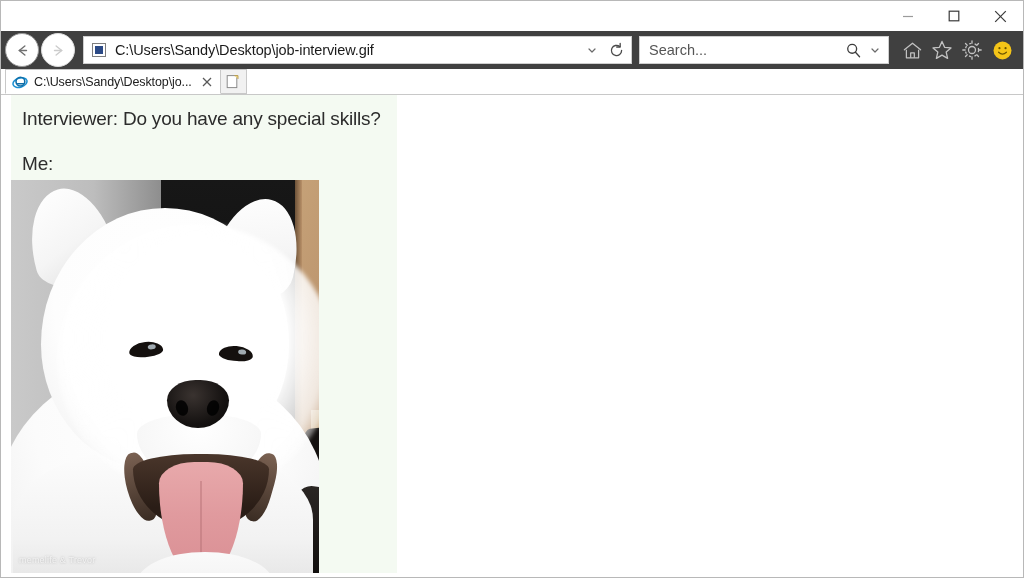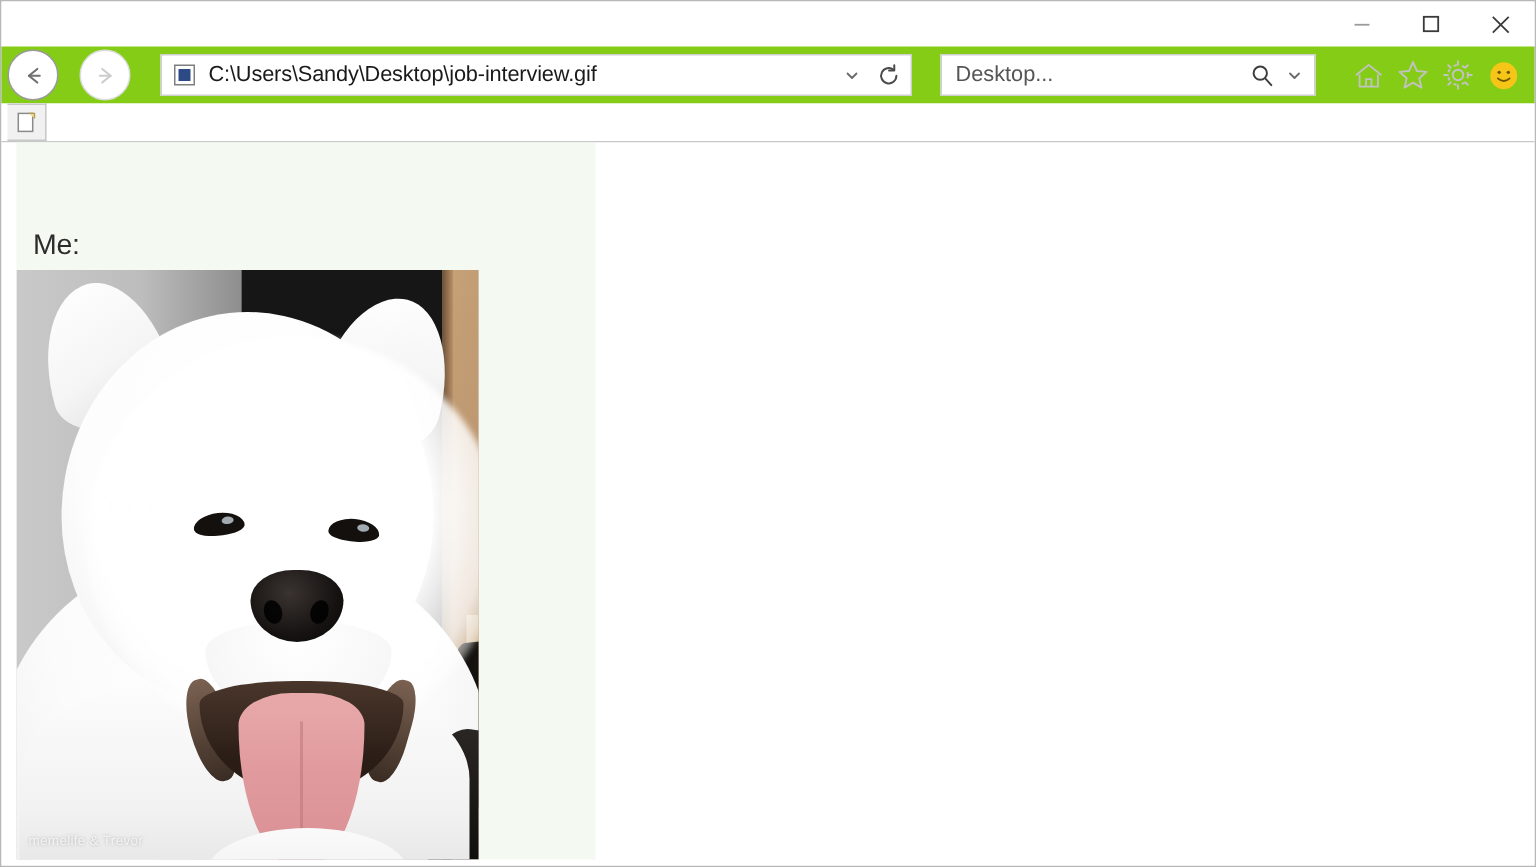--- a/index.html
+++ b/index.html
@@ -47,23 +47,22 @@
   }
   .win-btn svg { display: block; }
 
   
   .navbar {
     height: 38px;
     flex: 0 0 38px;
     display: flex;
     align-items: center;
     padding: 0 6px 0 4px;
-    background: #84cc16;
-    box-sizing: border-box;
-    gap: 12px;
+    background: #404040;
+    box-sizing: border-box;
   }
   .nav-circle {
     width: 32px;
     height: 32px;
     border-radius: 50%;
     border: 1px solid #cfcfcf;
     display: flex;
     align-items: center;
     justify-content: center;
     margin-right: 2px;
@@ -467,21 +466,21 @@
       </span>
       <span class="addr-refresh">
         <svg width="17" height="17" viewBox="0 0 18 18" aria-hidden="true">
           <path d="M14.4 9 A5.4 5.4 0 1 1 12.4 4.8" fill="none" stroke="#4a4a4a" stroke-width="1.4" stroke-linecap="round"></path>
           <path d="M12.9 1.6 L12.9 5.3 L9.2 5.3" fill="none" stroke="#4a4a4a" stroke-width="1.4" stroke-linecap="round" stroke-linejoin="round"></path>
         </svg>
       </span>
     </div>
 
     <div class="searchbar">
-      <span class="search-text">Desktop...</span>
+      <span class="search-text">Search...</span>
       <span class="search-icon-wrap">
         <svg width="17" height="17" viewBox="0 0 18 18" aria-hidden="true">
           <circle cx="7.6" cy="7.2" r="4.7" fill="none" stroke="#3d3d3d" stroke-width="1.4"></circle>
           <line x1="11.1" y1="10.9" x2="15.4" y2="15.6" stroke="#3d3d3d" stroke-width="1.4" stroke-linecap="round"></line>
         </svg>
       </span>
       <span class="search-caret">
         <svg width="10" height="10" viewBox="0 0 10 10" aria-hidden="true">
           <path d="M2 4 L5 7 L8 4" fill="none" stroke="#6a6a6a" stroke-width="1.2" stroke-linecap="round" stroke-linejoin="round"></path>
         </svg>
@@ -516,32 +515,49 @@
           <circle cx="11" cy="11" r="9.4" fill="#f5c518"></circle>
           <circle cx="7.8" cy="8.6" r="1.15" fill="#6b5500"></circle>
           <circle cx="14.2" cy="8.6" r="1.15" fill="#6b5500"></circle>
           <path d="M6.9 12.8 Q11 16.6 15.1 12.8" fill="none" stroke="#6b5500" stroke-width="1.25" stroke-linecap="round"></path>
         </svg>
       </div>
     </div>
   </div>
 
   <div class="tabstrip">
+    <div class="tab">
+      <span class="tab-favicon">
+        <svg width="16" height="16" viewBox="0 0 16 16" aria-hidden="true">
+          <ellipse cx="8" cy="8.6" rx="7.2" ry="4.6" fill="none" stroke="#1a8fd1" stroke-width="1.5" transform="rotate(-18 8 8.6)"></ellipse>
+          <circle cx="8.4" cy="7.6" r="4.4" fill="none" stroke="#0f6ea8" stroke-width="1.6"></circle>
+          <path d="M5.6 9.8 L11.6 9.8" stroke="#0f6ea8" stroke-width="1.4" stroke-linecap="round"></path>
+        </svg>
+      </span>
+      <span class="tab-title">C:\Users\Sandy\Desktop\jo...</span>
+      <span class="tab-close">
+        <svg width="10" height="10" viewBox="0 0 10 10" aria-hidden="true">
+          <line x1="1" y1="1" x2="9" y2="9" stroke="#5a5a5a" stroke-width="1.2"></line>
+          <line x1="9" y1="1" x2="1" y2="9" stroke="#5a5a5a" stroke-width="1.2"></line>
+        </svg>
+      </span>
+    </div>
     <div class="newtab">
       <svg width="14" height="15" viewBox="0 0 14 15" aria-hidden="true">
         <rect x="1.2" y="1.6" width="9.6" height="12" fill="#ffffff" stroke="#8a8a8a" stroke-width="1"></rect>
         <path d="M8.4 1.6 L12 1.6 L12 5" fill="#f2d98a" stroke="#b79b4a" stroke-width="0.9"></path>
       </svg>
     </div>
   </div>
 
   <div class="content">
 
     <div class="meme">
 
+      <div class="meme-line l1">Interviewer: Do you have any special skills?</div>
       <div class="meme-line l2">Me:</div>
 
       <div class="photo">
         <div class="bg-wall"></div>
         <div class="bg-door"></div>
         <div class="bg-box"></div>
         <div class="bg-box-edge"></div>
         <div class="box-slot"></div>
         <div class="box-lower"></div>
         <div class="dark-sliver"></div>

